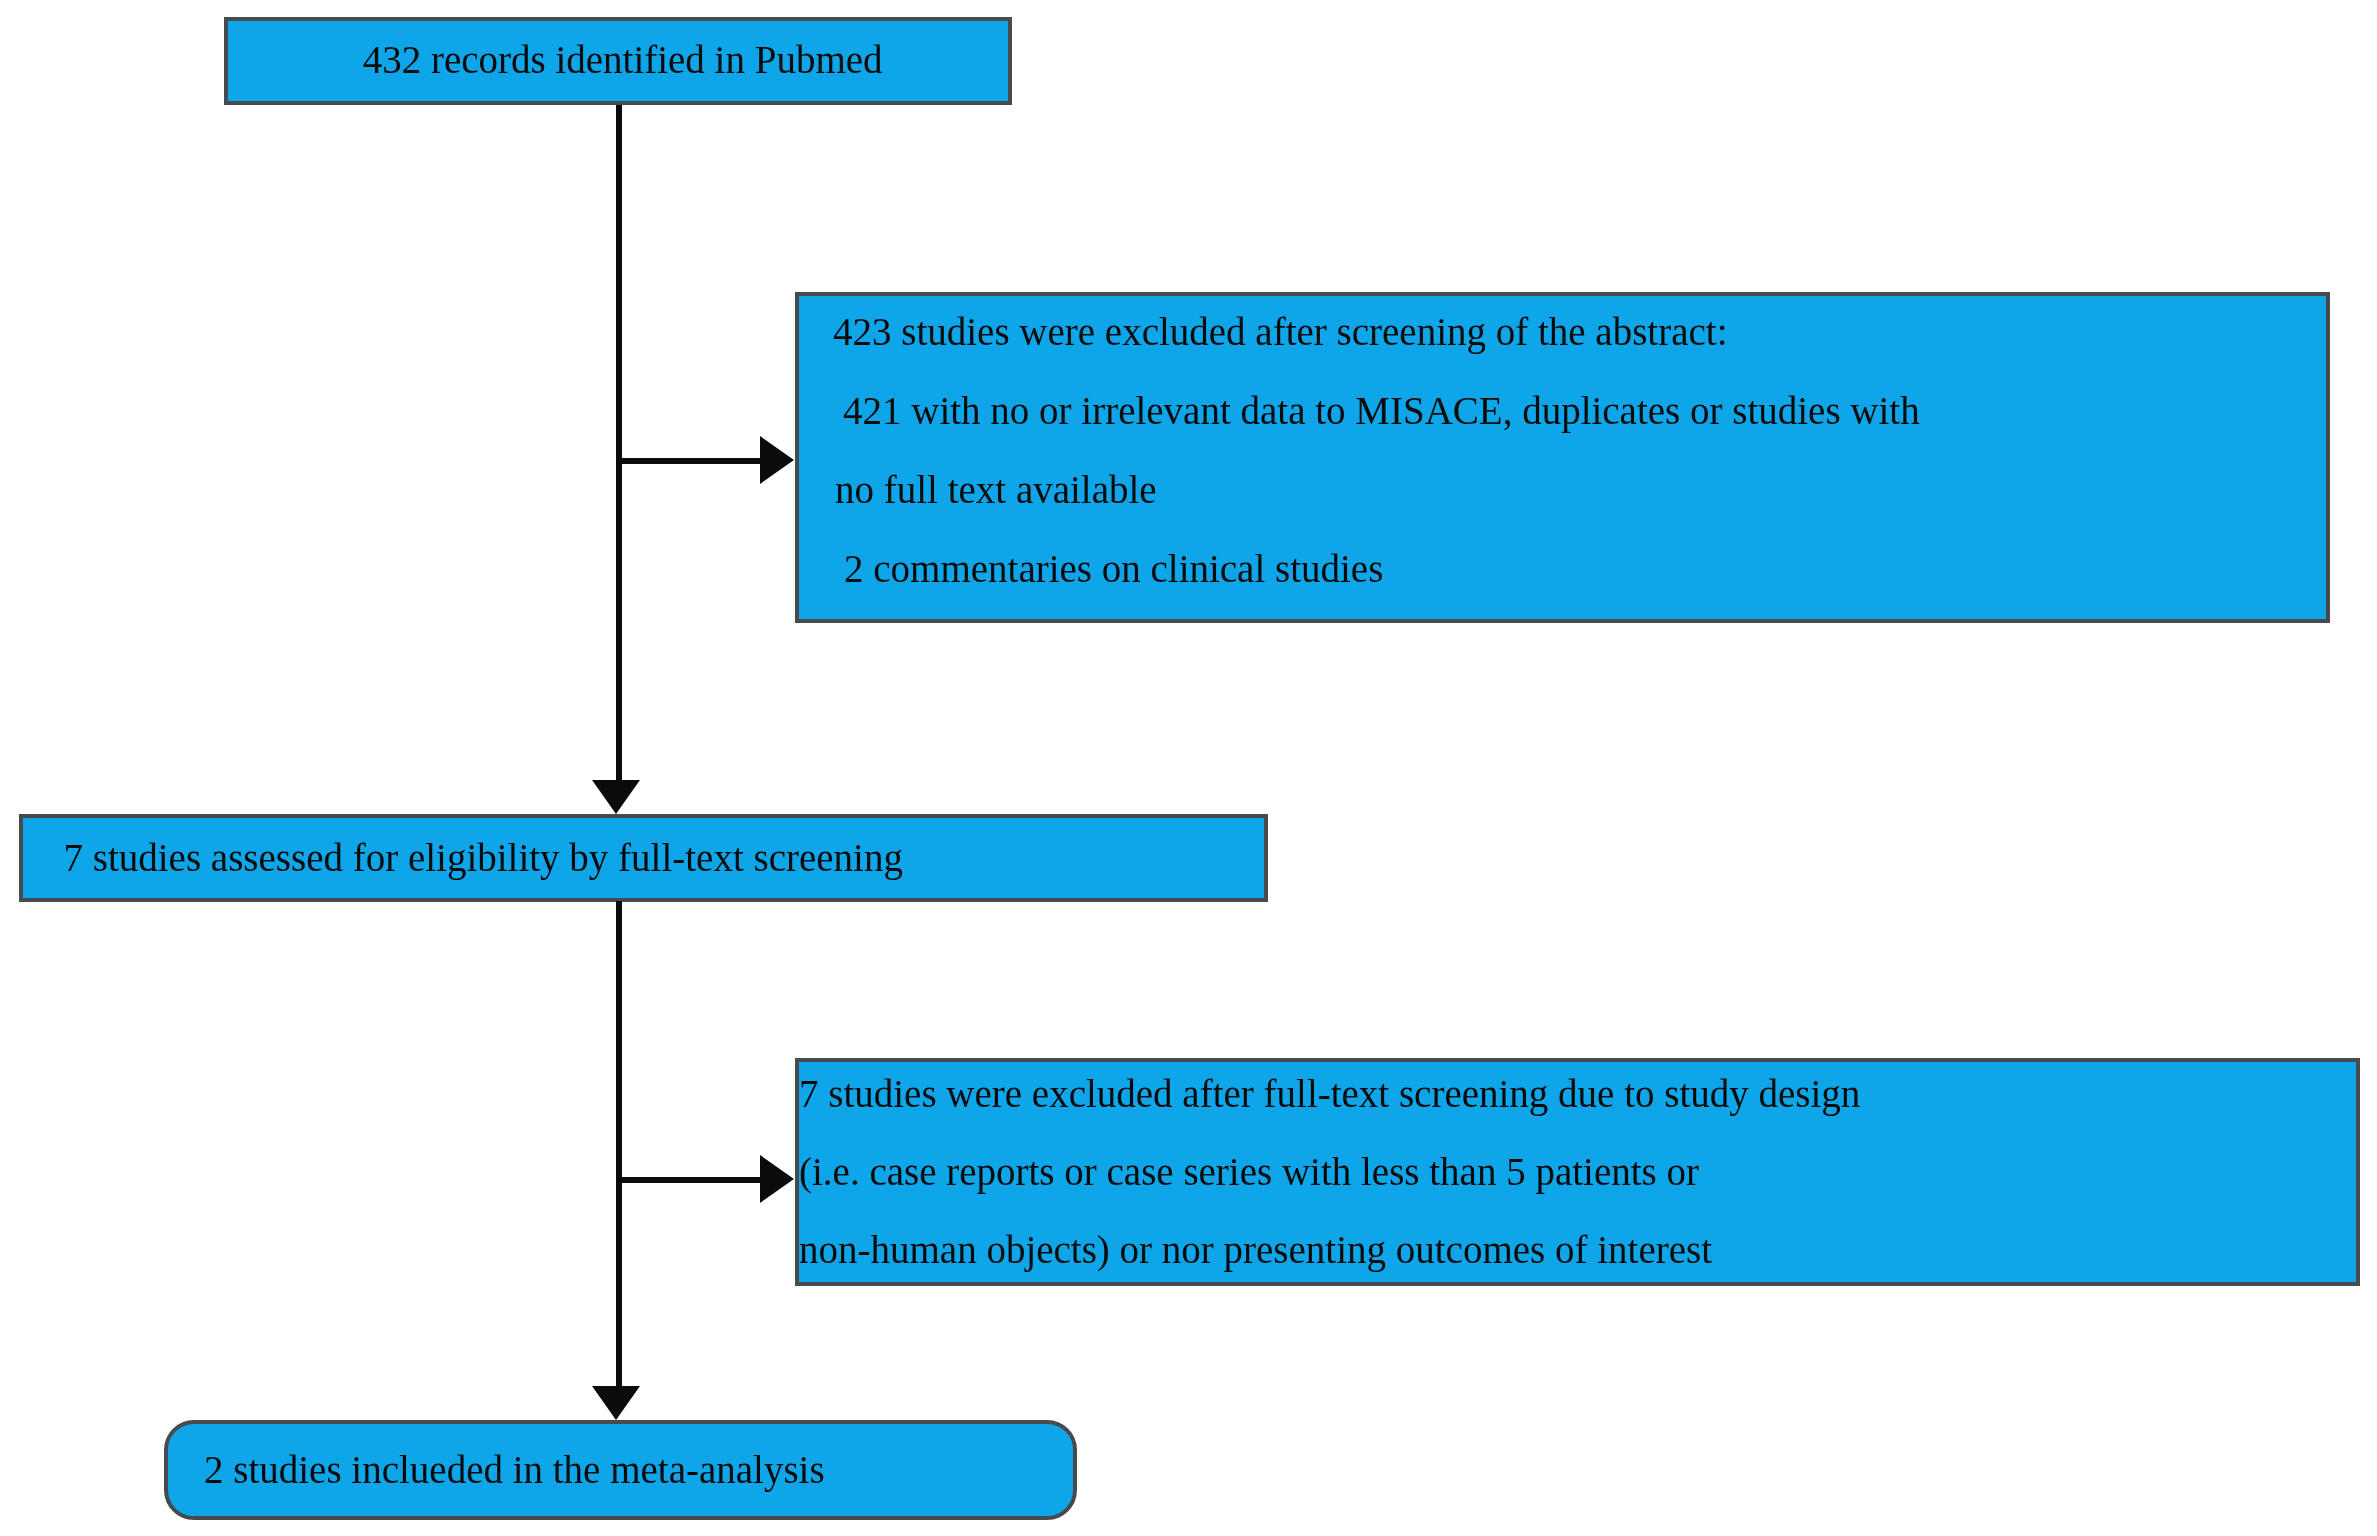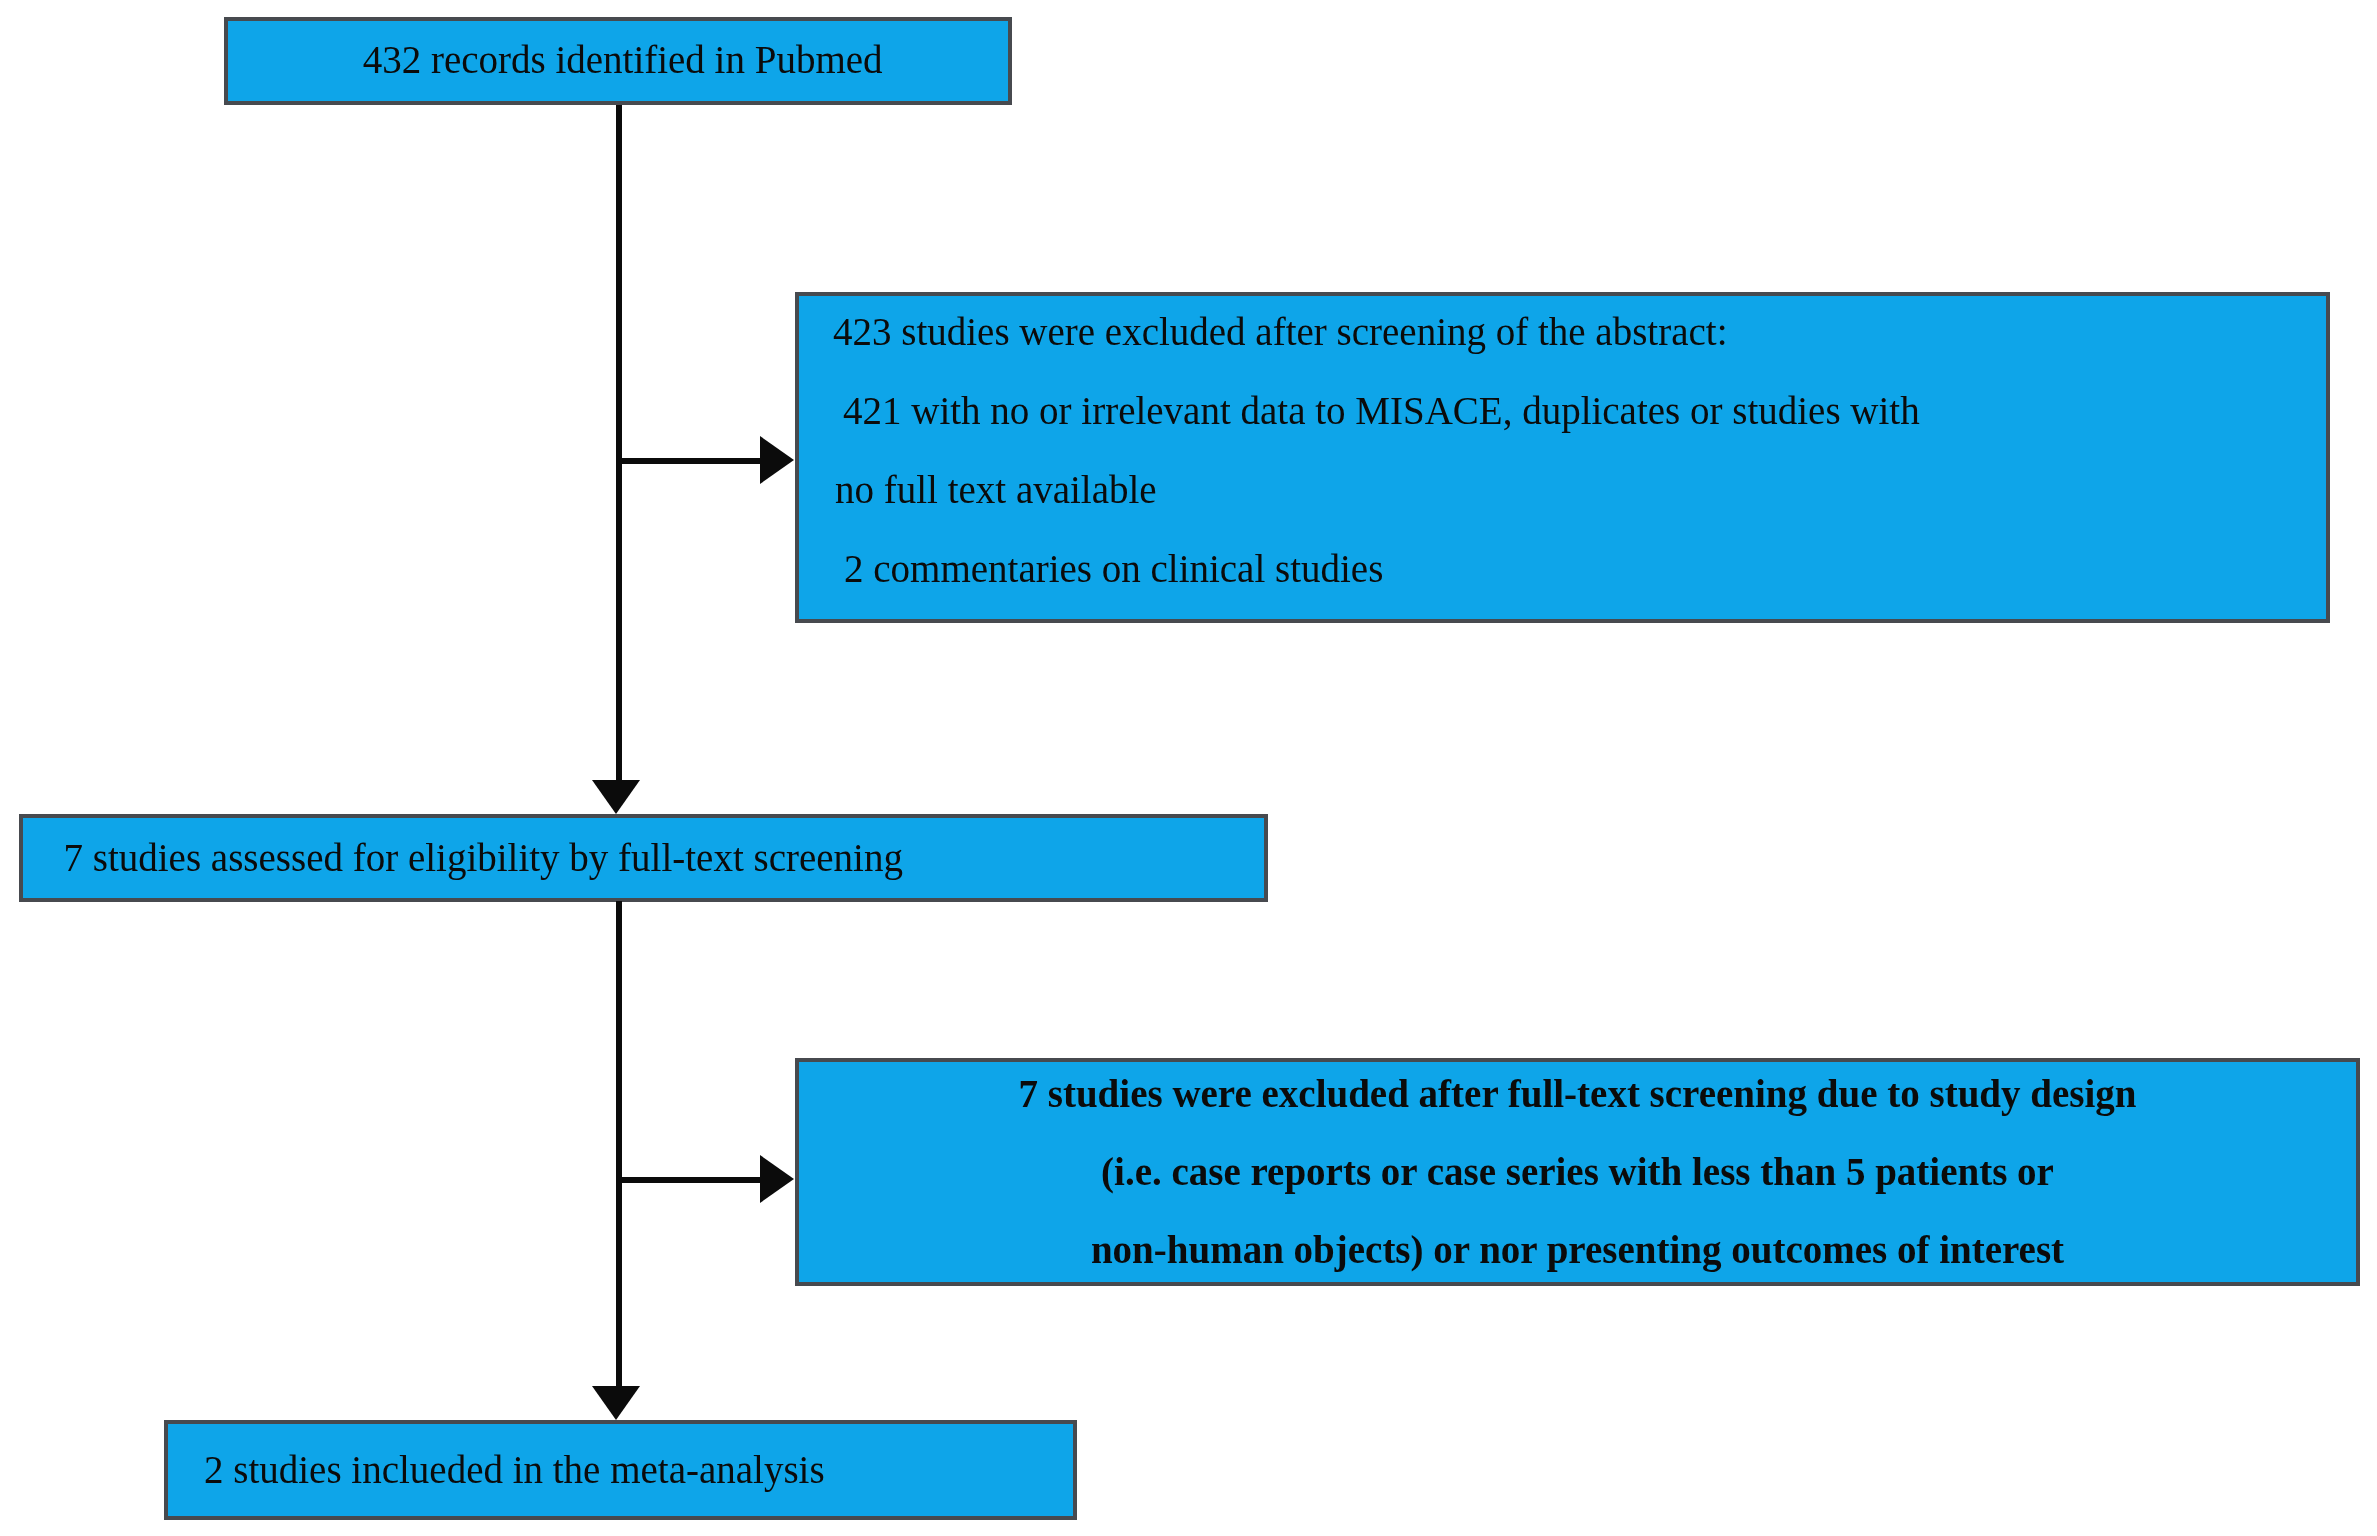--- a/index.html
+++ b/index.html
@@ -59,27 +59,27 @@
   }
   #box-eligibility .line { padding-left: 41px; }
 
   
   #box-excluded-fulltext {
     left: 795px; top: 1058px;
     width: 1565px; height: 228px;
     justify-content: flex-start;
     padding-top: 10.6px;
   }
-  #box-excluded-fulltext .line { text-align: center; margin-bottom: 36px; font-weight: bold; }
+  #box-excluded-fulltext .line { margin-bottom: 36px; }
   #box-excluded-fulltext .line:last-child { margin-bottom: 16px; }
 
   
   #box-included {
     left: 164px; top: 1420px;
-    width: 913px; height: 100px;
+    width: 913px; height: 100px; border-radius: 30px;
   }
   #box-included .line { padding-left: 36px; }
 
   
   .v-line {
     position: absolute;
     width: 6px;
     background: #0b0b0b;
   }
   .h-line {

